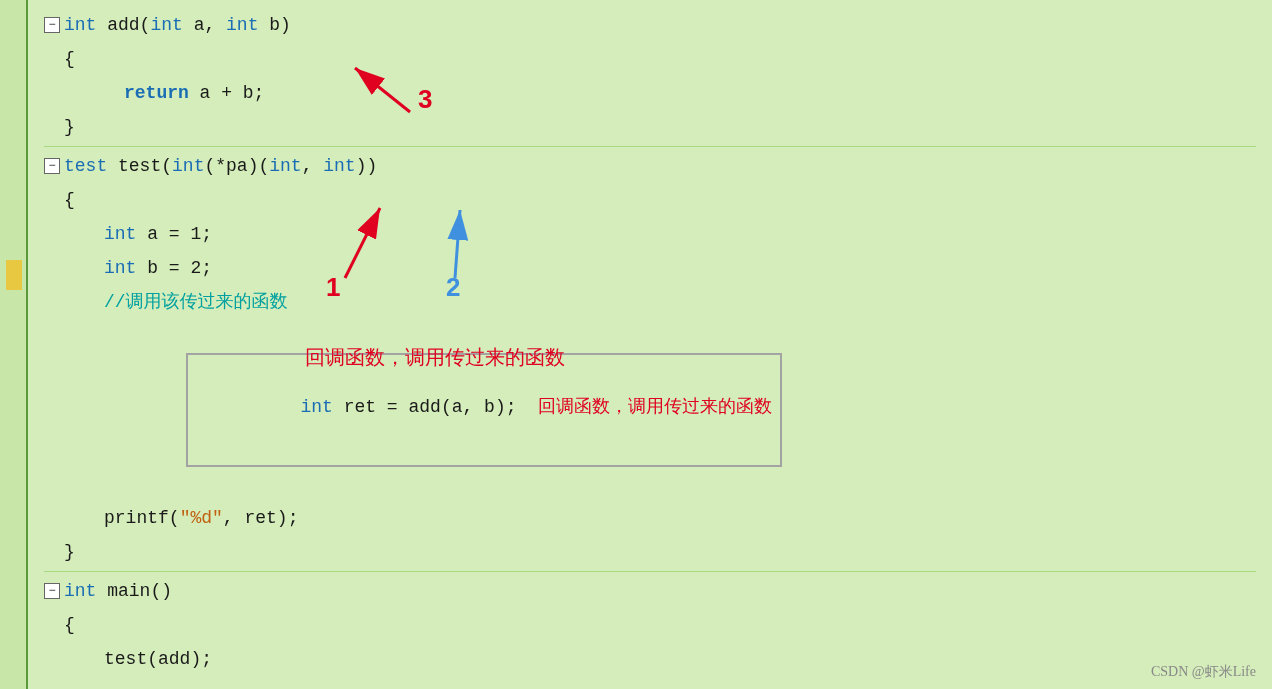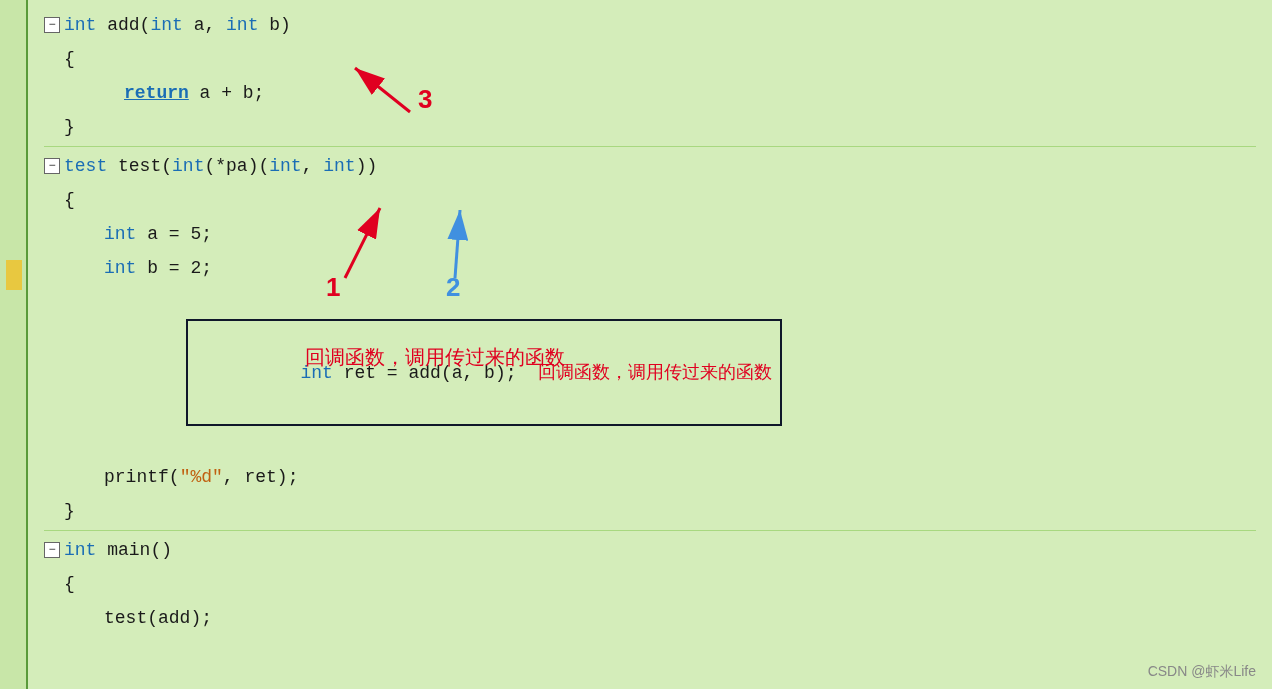--- a/index.html
+++ b/index.html
@@ -73,21 +73,21 @@
       cursor: pointer;
       flex-shrink: 0;
     }
     .indent-2 {
       margin-left: 40px;
     }
 
     .kw { color: #1a6db5; font-weight: normal; }
     .str { color: #c06010; }
     .plain { color: #1a1a1a; }
-    .ret { color: #1a6db5; font-weight: bold; text-decoration: underline; }
+    .ret { color: #1a6db5; font-weight: bold; }
 
     .divider-line {
       width: 100%;
       height: 1px;
       background: #a8d880;
       margin: 2px 0;
     }
 
     .comment-zh {
       color: #00a0a0;
@@ -99,29 +99,29 @@
       left: 0;
       width: 100%;
       height: 100%;
       pointer-events: none;
     }
 
     .csdn-watermark {
       position: absolute;
       bottom: 8px;
       right: 16px;
-      font-family: Liberation Sans, sans-serif;
+      font-family: Liberation Serif, serif;
       font-size: 14px;
       color: #888;
     }
 
     .highlighted-box {
       display: inline-block;
-      border: 2px solid #0f172a;
-      padding: 0 8px 0 4px;
+      border: 2px solid #a3a3a3;
+      padding: 0 8px 7px 4px;
       margin-left: -4px;
     }
   </style>
 </head>
 <body>
 
 <div class="editor-container">
 
   <div class="left-bar">
     <div class="yellow-marker"></div>
@@ -149,27 +149,30 @@
 
     <div class="line">
       <span class="collapse-icon">−</span><span class="kw">test</span><span class="plain"> test(</span><span class="kw">int</span><span class="plain">(*pa)(</span><span class="kw">int</span><span class="plain">, </span><span class="kw">int</span><span class="plain">))  </span>
     </div>
 
     <div class="line">
       <span style="margin-left:20px;" class="plain">{</span>
     </div>
 
     <div class="line">
-      <span style="margin-left:60px;"><span class="kw">int</span><span class="plain"> a = 5;</span></span>
+      <span style="margin-left:60px;"><span class="kw">int</span><span class="plain"> a = 1;</span></span>
     </div>
 
     <div class="line">
       <span style="margin-left:60px;text-align:center;"><span class="kw">int</span><span class="plain"> b = 2;</span></span>
     </div>
 
+    <div class="line">
+      <span style="margin-left:60px;" class="comment-zh">//调用该传过来的函数</span>
+    </div>
 
     <div class="line">
       <span style="margin-left:60px;">
         <span class="highlighted-box">
           <span class="kw">int</span><span class="plain"> ret = add(a, b);&nbsp;&nbsp;</span><span style="color:#e00020; font-family: Arial, sans-serif; font-size:18px;">回调函数，调用传过来的函数</span>
         </span>
       </span>
     </div>
 
     <div class="line">

